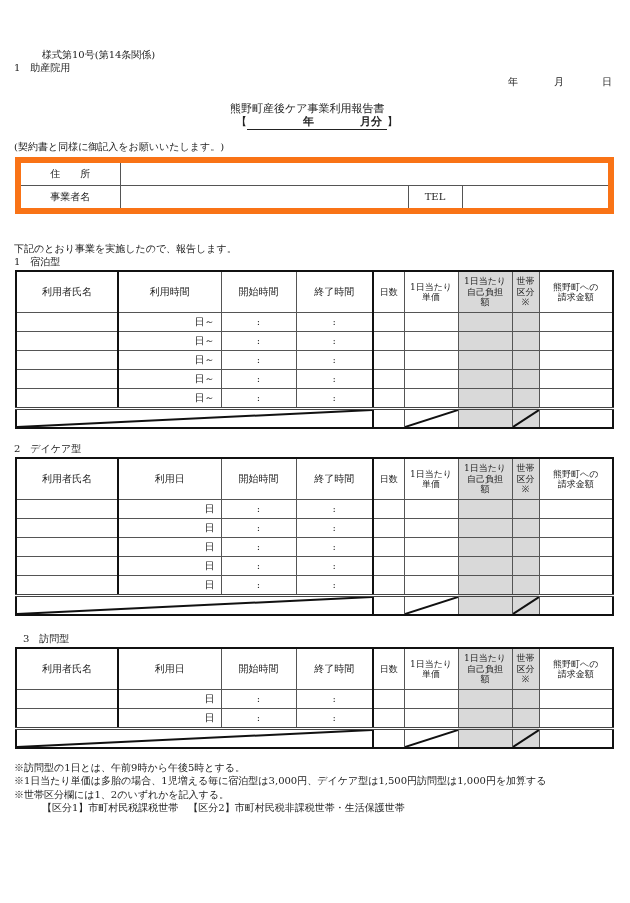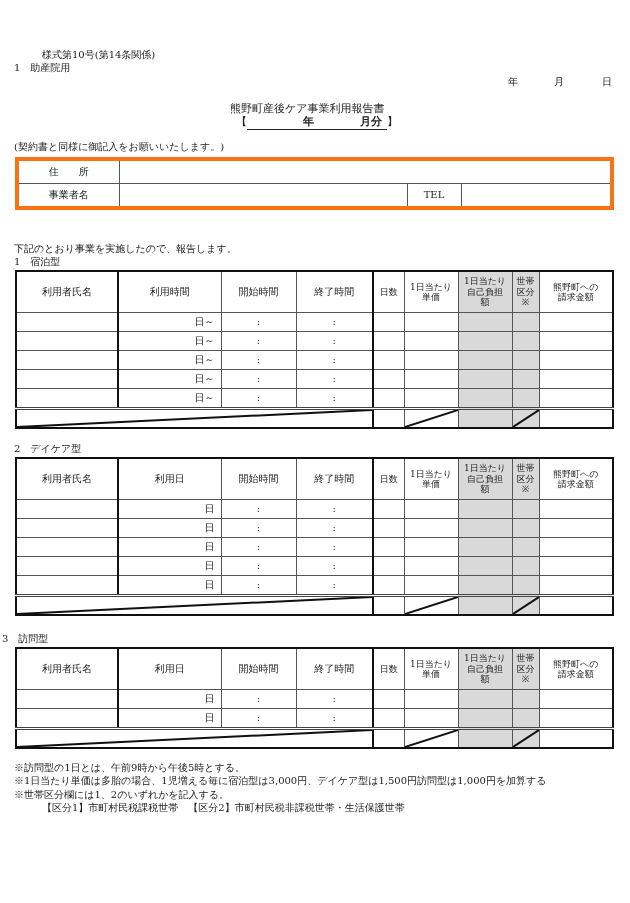--- a/index.html
+++ b/index.html
@@ -1,21 +1,21 @@
 <!DOCTYPE html>
 <html><head>
 <meta charset="utf-8">
 <style>
   html,body{margin:0;padding:0;background:#fff;}
   body{width:630px;height:903px;position:relative;font-family:"DejaVu Serif","Liberation Serif",serif;color:#222;font-size:10px;overflow:hidden;}
   .abs{position:absolute;white-space:nowrap;}
   table{border-collapse:collapse;position:absolute;table-layout:fixed;}
   td{border:1px solid #555;padding:0;text-align:center;vertical-align:middle;font-size:10px;line-height:1.15;}
   .info td{height:22px;}
-  .info{border:4px solid #f97316;}
+  .info{border:6px solid #f97316;}
   .hdr td{height:40px;}
   .row td{height:18px;}
   .gray{background:#d9d9d9;}
   .thickL{border-left:2px solid #111 !important;}
   .tot td{height:17px;border-top:3px double #444;}
   .small{font-size:9px;}
   .r{text-align:right;padding-right:6px;}
   .diag{position:relative;}
   .diag svg{position:absolute;left:0;top:0;width:100%;height:100%;}
   .ul{}
@@ -262,21 +262,21 @@
             <svg viewBox="0 0 100 100" preserveAspectRatio="none">
               <line x1="0" y1="100" x2="100" y2="0" stroke="#111" stroke-width="2" vector-effect="non-scaling-stroke"></line>
             </svg>
           </td>
           <td></td>
         </tr>
       </tbody>
     </table>
   </div>
 
-<div class="abs" style="left:2px;top:632px;text-align:center;">3　訪問型</div>
+<div class="abs" style="left:23px;top:632px;text-align:center;">3　訪問型</div>
 <div id="sec2">
     <table style="left:15px;top:647px;width:599px;border:2px solid #111;">
       <colgroup>
         <col style="width:102px">
         <col style="width:103px">
         <col style="width:75px">
         <col style="width:77px">
         <col style="width:31px">
         <col style="width:54px">
         <col style="width:54px">

